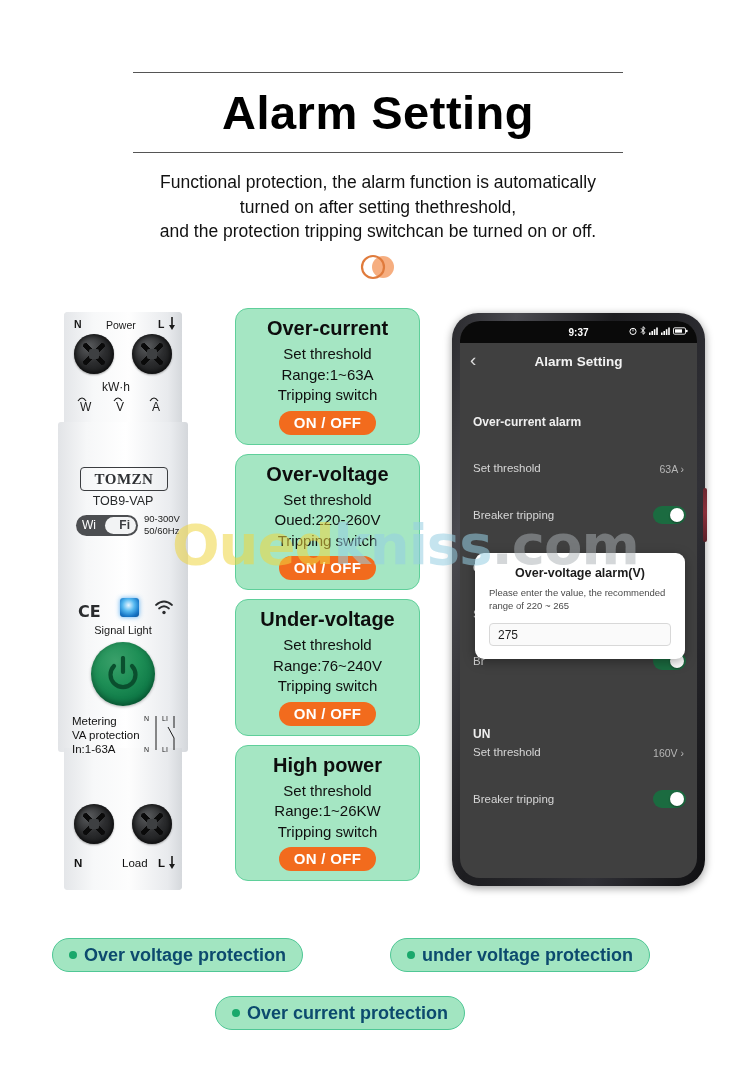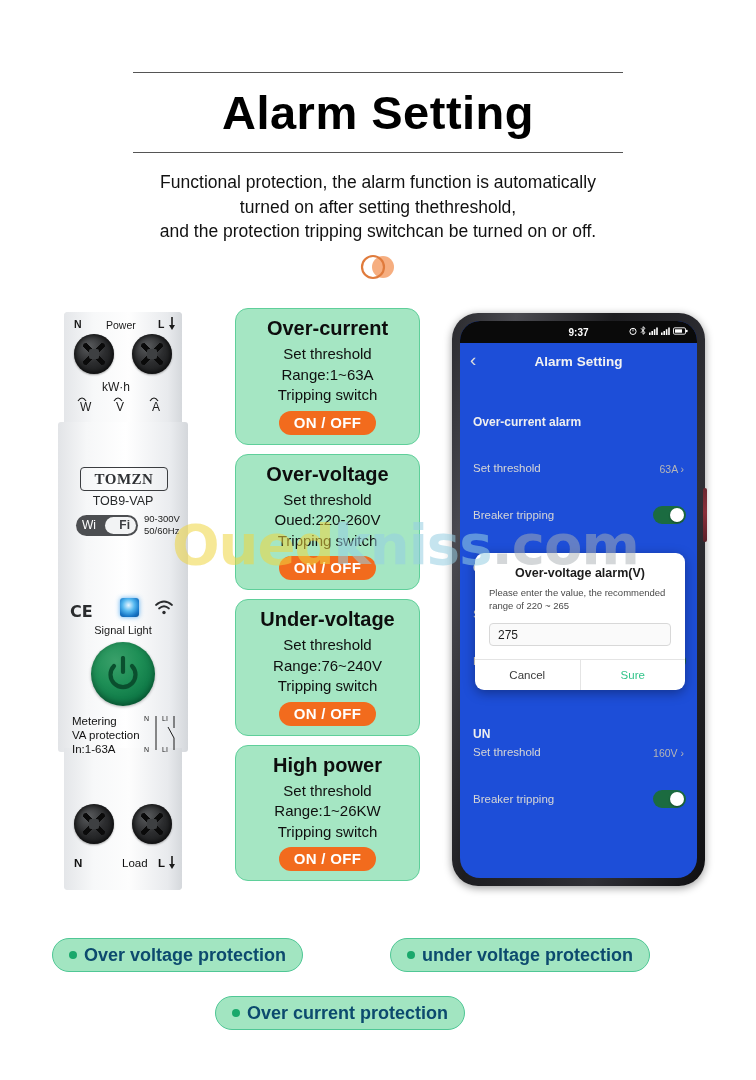--- a/index.html
+++ b/index.html
@@ -90,21 +90,21 @@
   .wifi-pill{
     position:absolute;left:18px;top:203px;width:62px;height:21px;border-radius:11px;
     background:#4c4e51;overflow:hidden;
   }
   .wifi-pill .wi{position:absolute;left:6px;top:3px;font-size:12px;font-weight:normal;color:#fff;}
   .wifi-pill .fibg{
     position:absolute;right:2px;top:2px;width:31px;height:17px;border-radius:9px;background:#f2f3f4;
   }
   .wifi-pill .fi{position:absolute;right:8px;top:3px;font-size:12px;font-weight:bold;color:#3c3e41;}
   .volt{position:absolute;left:86px;top:201px;font-size:9.5px;color:#222;line-height:11.5px;text-align:left;}
-  .ce{position:absolute;left:12px;top:290px;font-size:16px;font-weight:bold;color:#2a2c2e;font-family:"DejaVu Sans", sans-serif;}
+  .ce{position:absolute;left:20px;top:290px;font-size:16px;font-weight:bold;color:#2a2c2e;font-family:"DejaVu Sans", sans-serif;}
   .led{
     position:absolute;left:62px;top:286px;width:19px;height:19px;border-radius:3px;
     background:radial-gradient(circle at 45% 38%,#e8f6ff 0%,#54b8f0 38%,#1878c8 70%,#0b4f96 100%);
     box-shadow:0 0 5px rgba(60,160,240,.85);
   }
   .wifi-ic{position:absolute;left:96px;top:288px;width:20px;height:16px;}
   .sig-lbl{position:absolute;left:0;top:312px;width:130px;text-align:center;font-size:11px;color:#1a1a1a;}
   .pwr-btn{
     position:absolute;left:33px;top:330px;width:64px;height:64px;border-radius:50%;
     background:radial-gradient(circle at 38% 30%,#3aa06a 0%,#1e8f56 40%,#0c7544 75%,#0a5f39 100%);
@@ -134,21 +134,21 @@
     position:absolute;inset:0;border-radius:26px;
     background:linear-gradient(105deg,#2a2a2e 0%,#4a4a50 16%,#1d1d20 40%,#303036 72%,#0f0f11 100%);
     box-shadow:0 2px 8px rgba(0,0,0,.4);
   }
   .phone-side{
     position:absolute;right:-2px;top:175px;width:4px;height:54px;border-radius:2px;
     background:linear-gradient(180deg,#6b2730,#8a2f3a 45%,#5c2028);
   }
   .phone-screen{
     position:absolute;left:8px;top:8px;width:237px;height:557px;border-radius:20px;
-    background:#1d4ed8;overflow:hidden;
+    background:#404040;overflow:hidden;
   }
   .statusbar{
     position:absolute;left:0;top:0;width:237px;height:22px;background:#0a0a0a;
     display:flex;align-items:center;justify-content:center;
   }
   .sb-time{font-size:10px;color:#fff;font-weight:bold;}
   .sb-icons{position:absolute;right:9px;top:5px;display:flex;gap:3px;align-items:center;}
   .appbar{
     position:absolute;left:0;top:22px;width:237px;height:36px;
     display:flex;align-items:center;justify-content:center;
@@ -394,24 +394,20 @@
       <div class="sect-hdr" style="top:386px;margin-top:20px;">UN</div>
       <div class="row-lbl" style="top:425px;">Set threshold</div>
       <div class="row-val" style="top:426px;">160V ›</div>
       <div class="row-lbl" style="top:472px;">Breaker tripping</div>
       <div class="switch" style="top:469px;"></div>
 
       <div class="dialog">
         <div class="dlg-title">Over-voltage alarm(V)</div>
         <div class="dlg-desc">Please enter the value, the recommended range of 220 ~ 265</div>
         <div class="dlg-input">275</div>
-        <div class="dlg-actions">
-          <div class="dlg-btn">Cancel</div>
-          <div class="dlg-btn primary">Sure</div>
-        </div>
       </div>
 
     </div>
   </div>
 
   <div class="badges">
     <div class="badge" style="left:52px;top:0;">
       <div class="dot"></div>
       <span class="t">Over voltage protection</span>
     </div>

